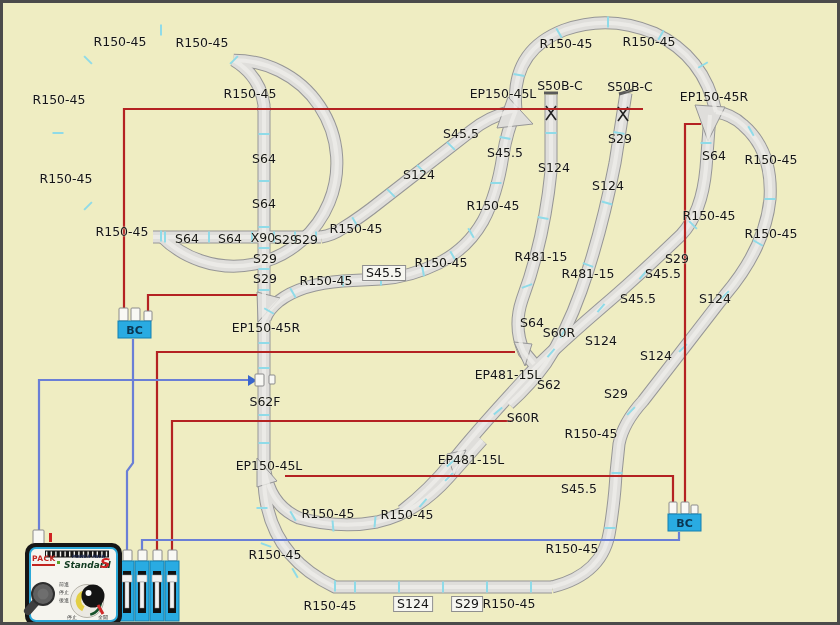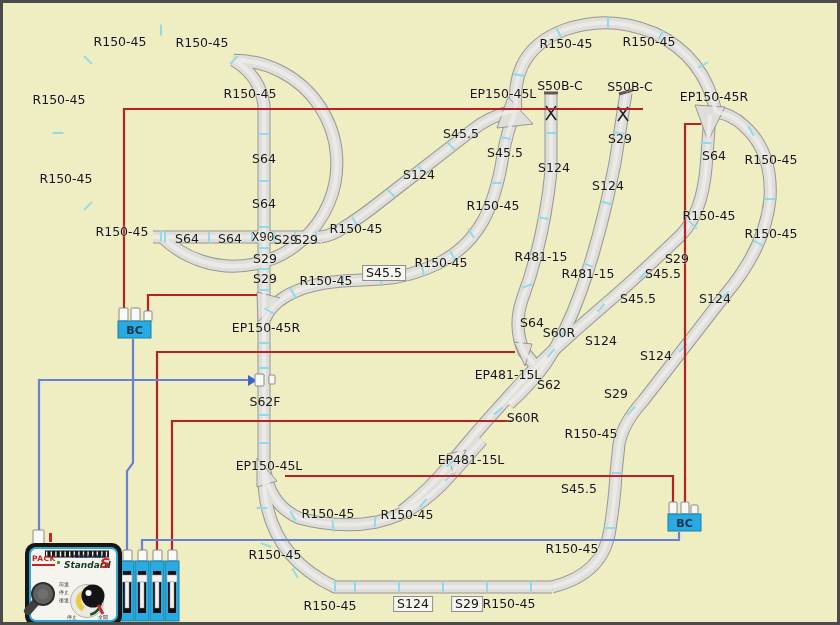--- a/index.html
+++ b/index.html
@@ -295,21 +295,21 @@
 
 <div id="labels">
       <div class="lbl" style="left: 117px; top: 39px;">R150-45</div>
       <div class="lbl" style="left: 199px; top: 40px;">R150-45</div>
       <div class="lbl" style="left: 56px; top: 97px;">R150-45</div>
       <div class="lbl" style="left: 63px; top: 176px;">R150-45</div>
       <div class="lbl" style="left: 119px; top: 229px;">R150-45</div>
       <div class="lbl" style="left: 247px; top: 91px;">R150-45</div>
       <div class="lbl" style="left: 184px; top: 236px;">S64</div>
       <div class="lbl" style="left: 227px; top: 236px;">S64</div>
-      <div class="lbl" style="left: 260px; top: 235px; font-family: Liberation Mono, monospace;">X90</div>
+      <div class="lbl" style="left: 260px; top: 235px;">X90</div>
       <div class="lbl" style="left: 283px; top: 237px;">S29</div>
       <div class="lbl" style="left: 303px; top: 237px;">S29</div>
       <div class="lbl" style="left: 261px; top: 156px;">S64</div>
       <div class="lbl" style="left: 261px; top: 201px;">S64</div>
       <div class="lbl" style="left: 262px; top: 256px;">S29</div>
       <div class="lbl" style="left: 262px; top: 276px;">S29</div>
       <div class="lbl" style="left: 353px; top: 226px;">R150-45</div>
       <div class="lbl" style="left: 263px; top: 325px;">EP150-45R</div>
       <div class="lbl" style="left: 262px; top: 399px;">S62F</div>
       <div class="lbl" style="left: 266px; top: 463px;">EP150-45L</div>

